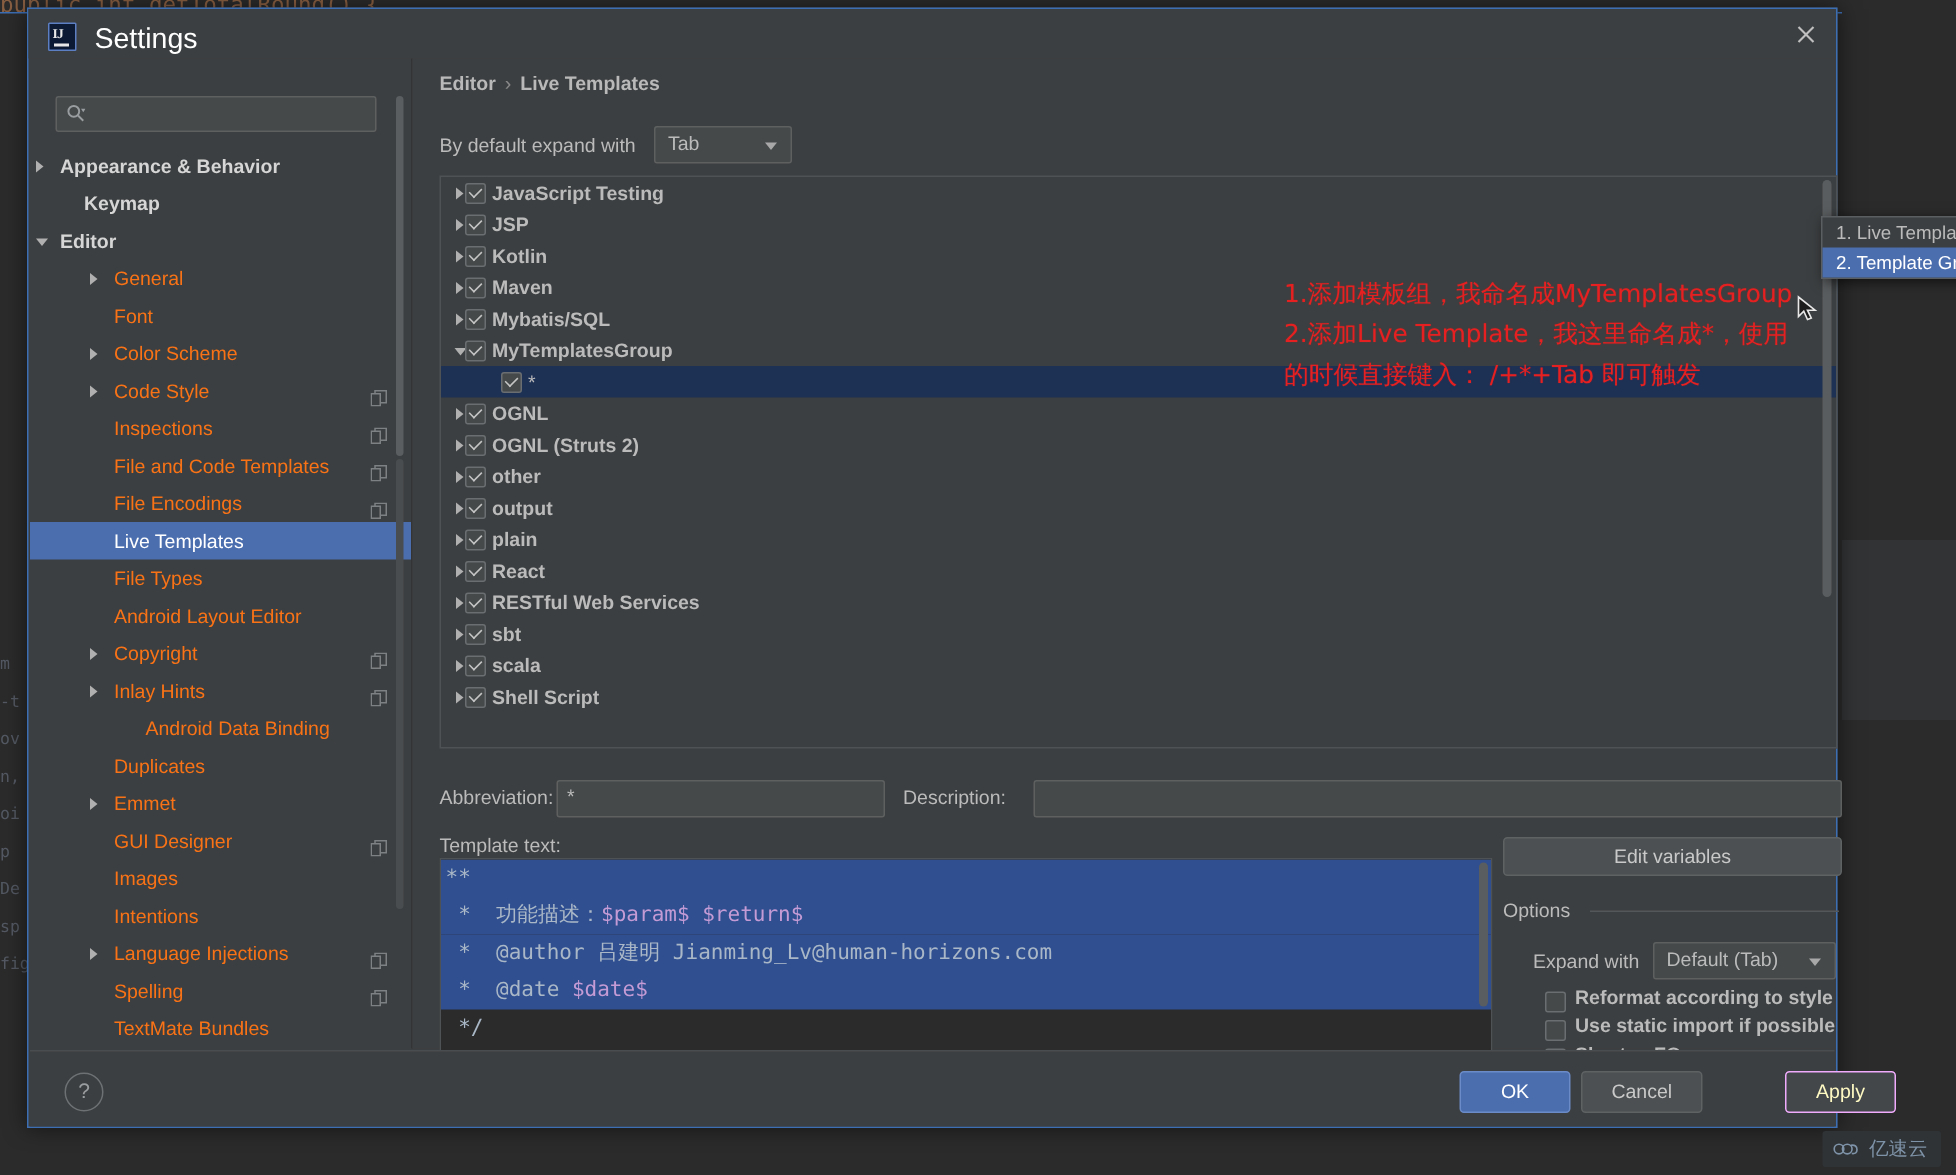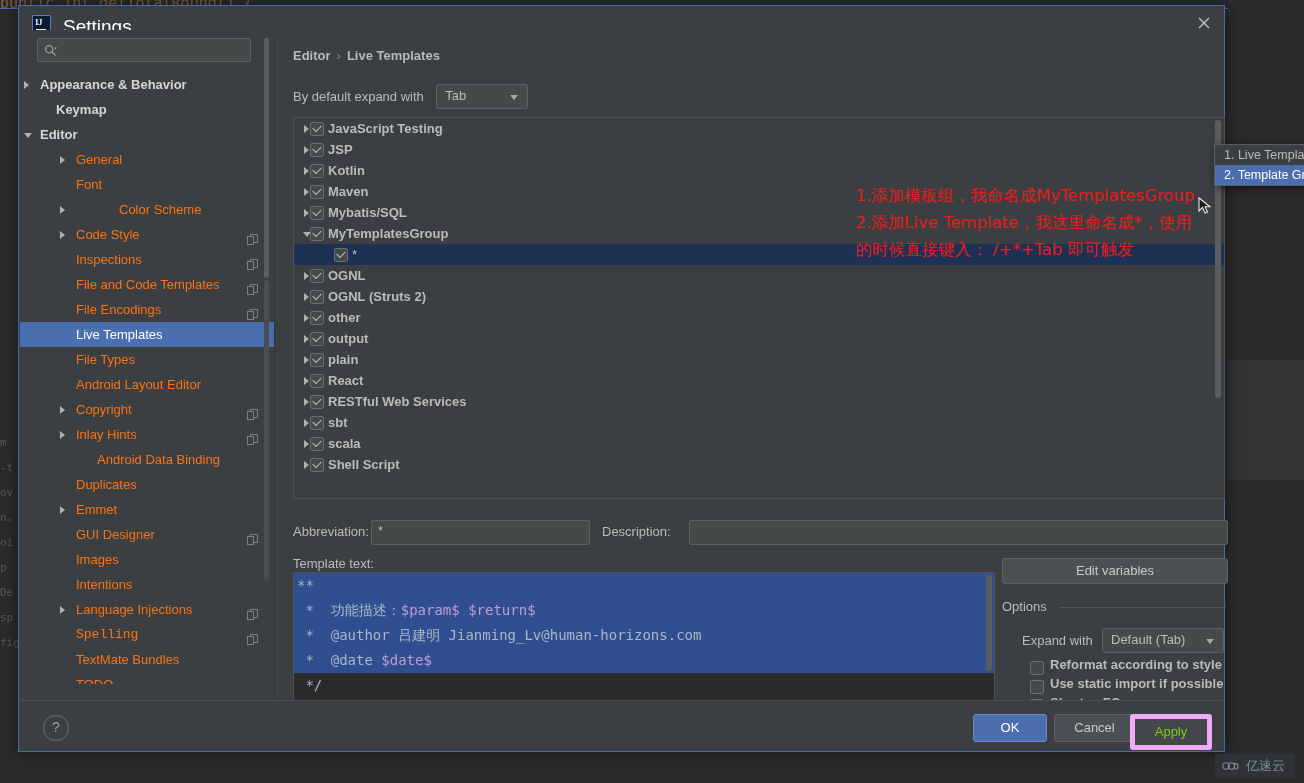--- a/index.html
+++ b/index.html
@@ -80,21 +80,21 @@
     font-size:19px; color:#ffffff;
   }
   .close-btn {
     position:absolute; right:8px; top:6px; width:24px; height:22px;
     cursor:pointer;
   }
   .close-btn svg { display:block; margin:4px auto; }
 
   
   .left-panel {
-    position:absolute; left:1px; top:24px; width:254px; height:660px;
+    position:absolute; left:1px; top:50px; width:254px; height:660px;
     background:#3c3f41;
   }
   .search-box {
     position:absolute; left:17px; top:8px; width:212px; height:22px;
     background:#45494a; border:1px solid #5e6060; border-radius:2px;
   }
   .search-icon { position:absolute; left:6px; top:4px; }
   .search-input-text {
     position:absolute; left:26px; top:4px; font-size:12px; color:#7a7d80;
   }
@@ -274,21 +274,21 @@
     position:absolute; left:23px; top:14px; width:24px; height:24px;
     border:1px solid #6d7174; border-radius:50%;
     color:#9b9ea0; font-size:14px; text-align:center; line-height:23px; cursor:pointer;
   }
   .btn {
     position:absolute; top:13px; height:26px; border-radius:3px;
     font-size:13px; text-align:center; line-height:25px; cursor:pointer;
   }
   .btn-ok { left:953px; width:72px; background:#4b6eaf; border:1px solid #6a8bc7; color:#ffffff; }
   .btn-cancel { left:1034px; width:79px; background:#4c5052; border:1px solid #5e6263; color:#c9c9c9; }
-  .btn-apply { left:1110px; width:72px; background:#43474a; border:5px solid #f0abfc; color:#84cc16; }
+  .btn-apply { left:1170px; width:72px; background:#43474a; border:1px solid #f0abfc; color:#fef9c3; }
 
   
   .watermark {
     position:absolute; right:10px; bottom:5px;
     background:#2f3336; padding:3px 9px 3px 7px; border-radius:2px;
     color:#7f93a8; font-size:13px; white-space:nowrap;
   }
   .wm-icon { vertical-align:-2px; margin-right:3px; }
 </style>
 </head>
@@ -361,21 +361,21 @@
           </div>
           <div class="tnode">
             <span class="tarrow" style="left: 40px;"></span>
             <span class="tlabel" style="left: 56px;">General</span>
           </div>
           <div class="tnode">
             <span class="tlabel" style="left: 56px;">Font</span>
           </div>
           <div class="tnode">
             <span class="tarrow" style="left: 40px;"></span>
-            <span class="tlabel" style="left: 56px; margin-left: 43px;">Color Scheme</span>
+            <span class="tlabel" style="left: 56px;">Color Scheme</span>
           </div>
           <div class="tnode">
             <span class="tarrow" style="left: 40px;"></span>
             <span class="tlabel" style="left: 56px;">Code Style</span>
             <span class="copy-icon"><svg width="11" height="11" viewBox="0 0 11 11">
                 <rect x="0.5" y="2.5" width="6" height="8" fill="none" stroke="#9a9d9f" stroke-width="1"></rect>
                 <path d="M3 2.5 V0.5 H10.5 V8.5 H6.5" fill="none" stroke="#9a9d9f" stroke-width="1"></path>
               </svg></span>
           </div>
           <div class="tnode">
@@ -449,21 +449,21 @@
           </div>
           <div class="tnode">
             <span class="tarrow" style="left: 40px;"></span>
             <span class="tlabel" style="left: 56px;">Language Injections</span>
             <span class="copy-icon"><svg width="11" height="11" viewBox="0 0 11 11">
                 <rect x="0.5" y="2.5" width="6" height="8" fill="none" stroke="#9a9d9f" stroke-width="1"></rect>
                 <path d="M3 2.5 V0.5 H10.5 V8.5 H6.5" fill="none" stroke="#9a9d9f" stroke-width="1"></path>
               </svg></span>
           </div>
           <div class="tnode">
-            <span class="tlabel" style="left: 56px; font-family: Liberation Mono, monospace;">Spelling</span>
+            <span class="tlabel" style="left: 56px;">Spelling</span>
             <span class="copy-icon"><svg width="11" height="11" viewBox="0 0 11 11">
                 <rect x="0.5" y="2.5" width="6" height="8" fill="none" stroke="#9a9d9f" stroke-width="1"></rect>
                 <path d="M3 2.5 V0.5 H10.5 V8.5 H6.5" fill="none" stroke="#9a9d9f" stroke-width="1"></path>
               </svg></span>
           </div>
           <div class="tnode">
             <span class="tlabel" style="left: 56px;">TextMate Bundles</span>
           </div>
           <div class="tnode">
             <span class="tlabel" style="left: 56px;">TODO</span>

